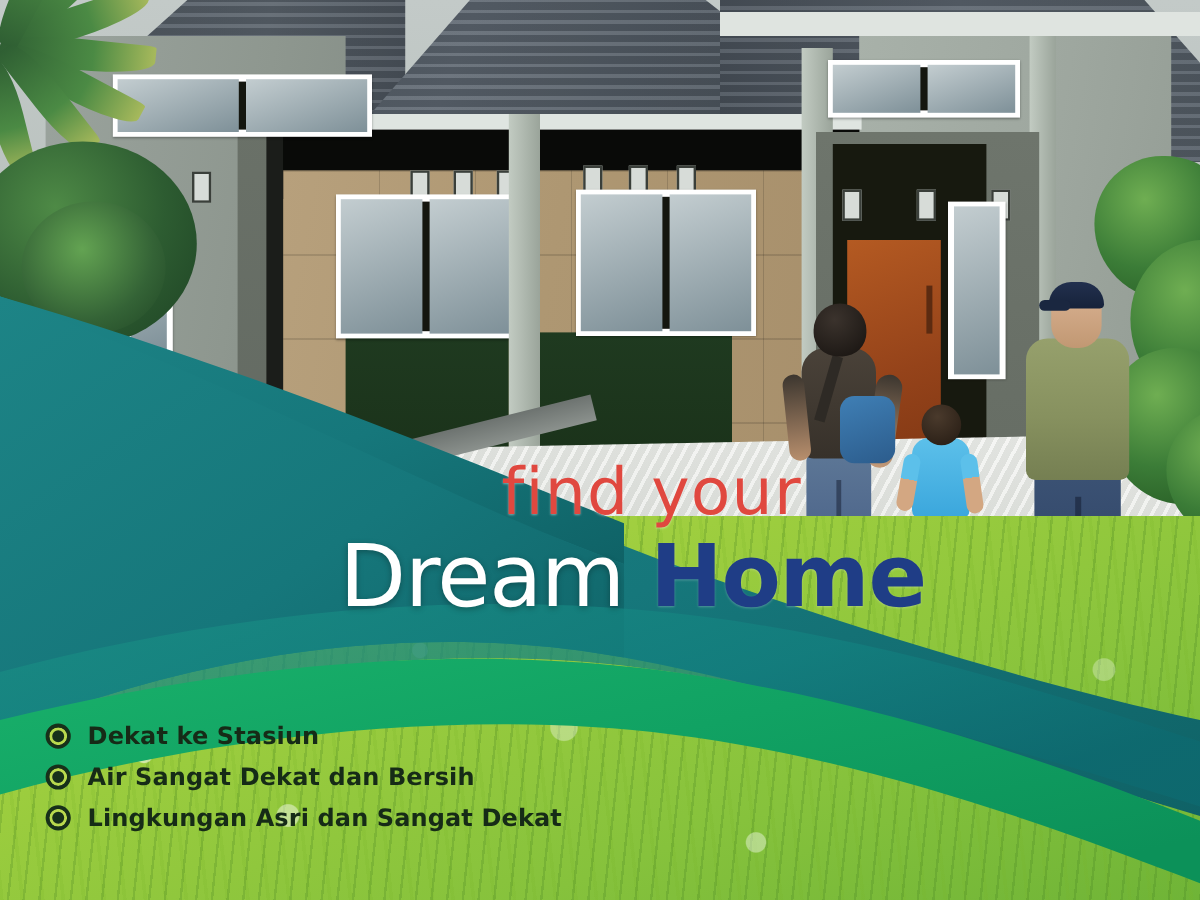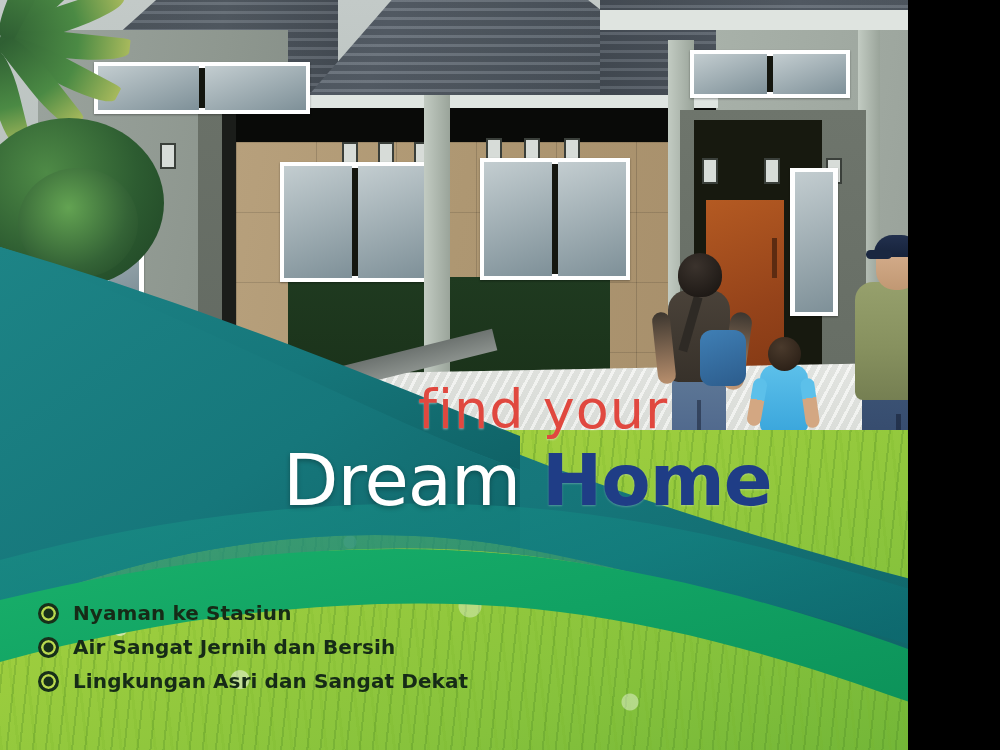--- a/index.html
+++ b/index.html
@@ -1,19 +1,19 @@
 <!DOCTYPE html>
 <html><head>
 <meta charset="utf-8">
 <style>
   html,body{margin:0;padding:0;background:#000;}
   body{font-family:"Liberation Sans",sans-serif;}
 
   #poster{
-    position:relative;width:908px;height:750px;overflow:hidden;
+    position:relative;width:1000px;height:750px;overflow:hidden;
     background:#b9bfbc;
   }
 
   
   .sky{position:absolute;left:0;top:0;width:1000px;height:420px;
        background:linear-gradient(180deg,#c3cac8 0%,#b7bfbc 55%,#aeb6b3 100%);}
 
   
   .roof-main{
     position:absolute;left:168px;top:-28px;width:620px;height:185px;
@@ -447,26 +447,26 @@
     <div class="find-your">find your</div>
     <div class="dream-home">
       <span class="d">Dream </span><span class="h">Home</span>
     </div>
   </div>
 
   <div class="bullets">
 
     <div class="bullet-row">
       <span class="bullet-dot"></span>
-      <span class="bullet-text">Nyaman ke Stasiun</span>
+      <span class="bullet-text">Dekat ke Stasiun</span>
     </div>
 
     <div class="bullet-row">
       <span class="bullet-dot"></span>
-      <span class="bullet-text">Air Sangat Jernih dan Bersih</span>
+      <span class="bullet-text">Air Sangat Dekat dan Bersih</span>
     </div>
 
     <div class="bullet-row">
       <span class="bullet-dot"></span>
       <span class="bullet-text">Lingkungan Asri dan Sangat Dekat</span>
     </div>
 
 
   </div>
 

